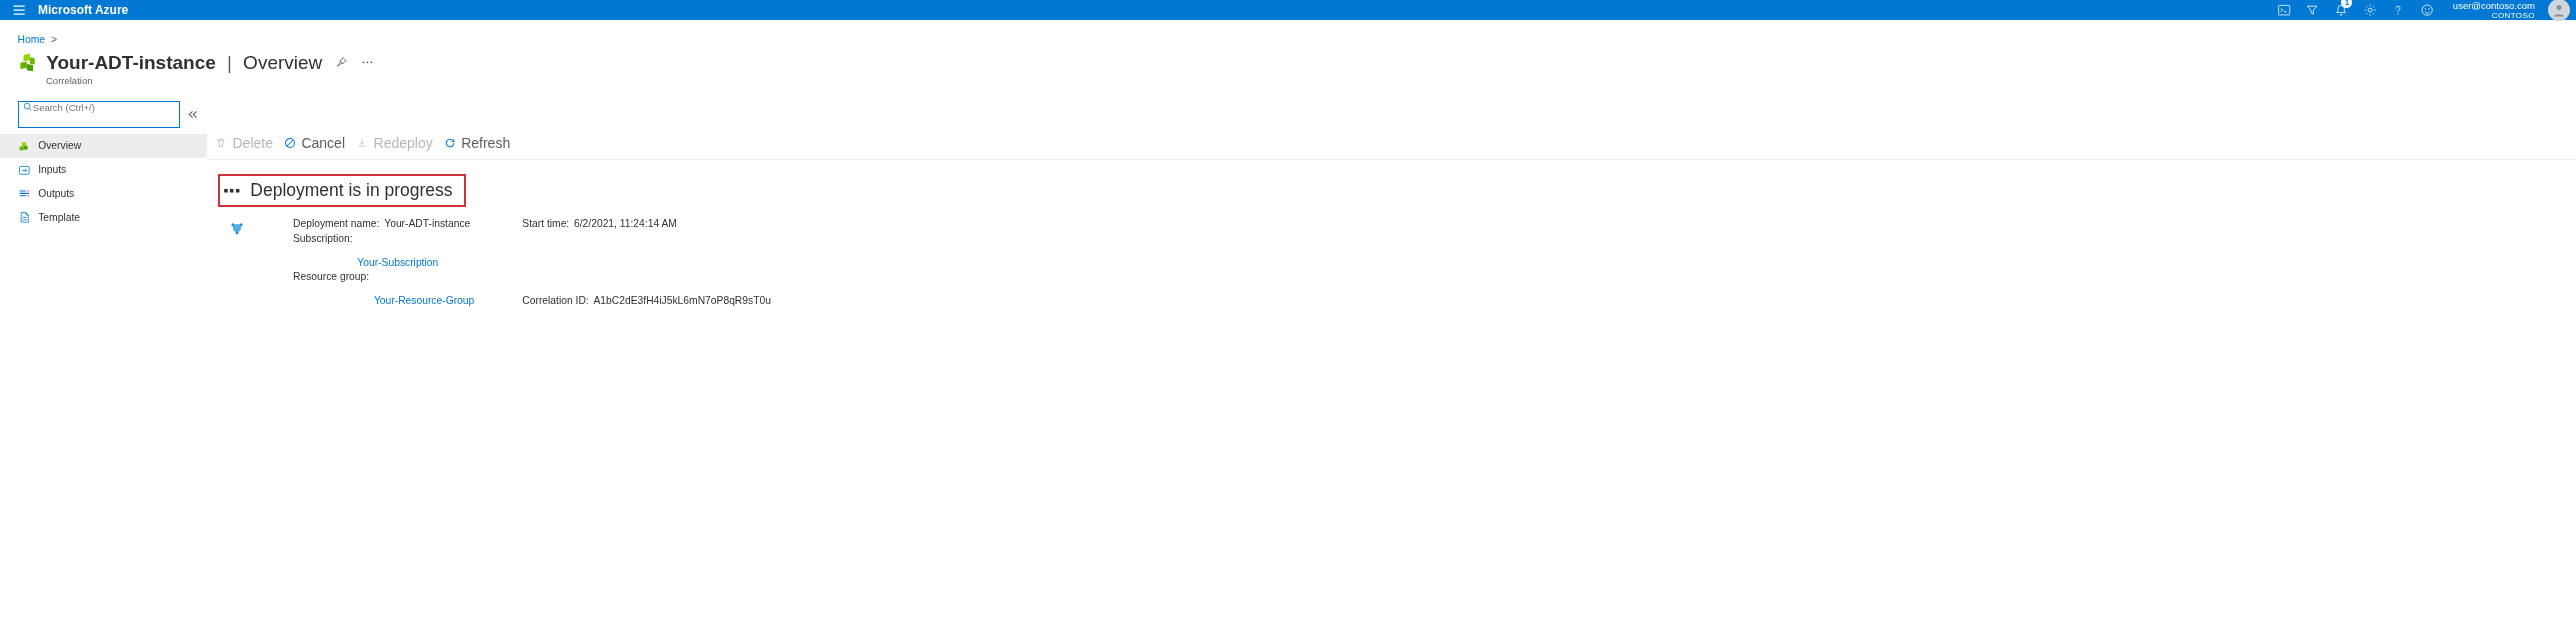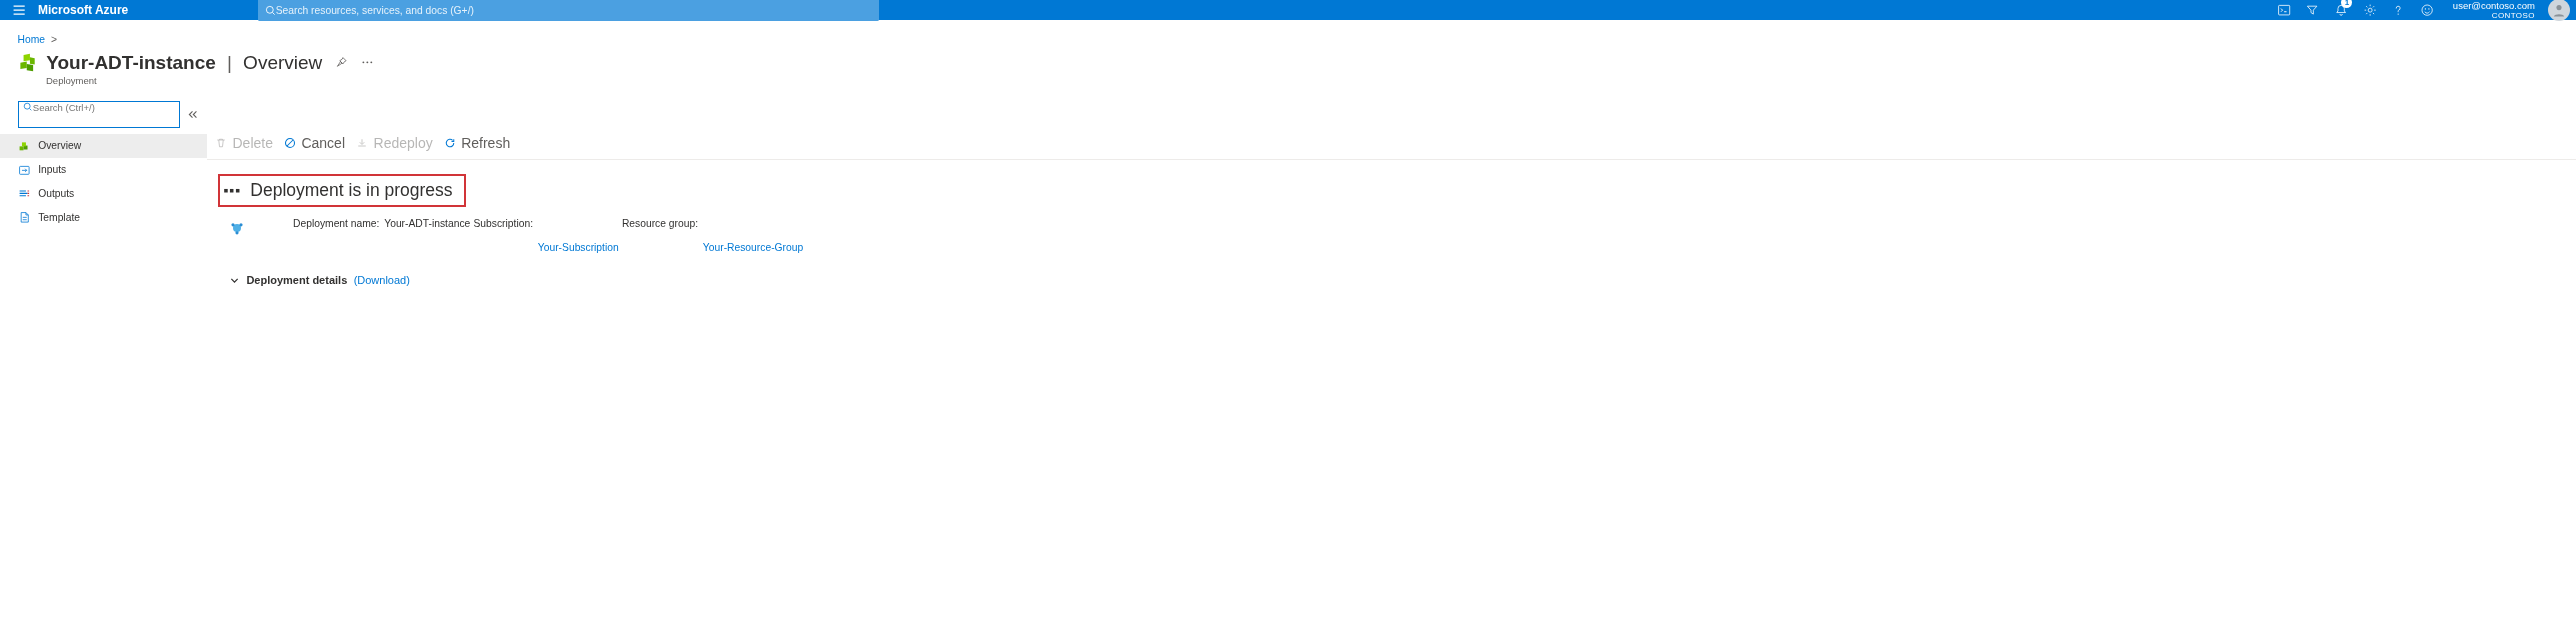--- a/index.html
+++ b/index.html
@@ -45,47 +45,40 @@
   .toolbar .cmd { display: flex; align-items: center; gap: 4.8px; cursor: pointer; }
   .toolbar .cmd.disabled { opacity: 0.45; cursor: default; }
   .toolbar .cmd .cmd-icon { width: 12.7px; height: 12.7px; display: flex; align-items: center; justify-content: center; }
   .toolbar .cmd.refresh .cmd-icon { color: #0078d4; }
   .feedback-bar { background: #fdf5fb; border-bottom: 0.8px solid #edebe9; display: flex; align-items: center; padding: 8px 12.7px; gap: 8px; font-size: 10.3px; }
   .feedback-bar .fb-icon { width: 14.3px; height: 14.3px; border-radius: 50%; background: #8661c5; display: flex; align-items: center; justify-content: center; color: #fff; font-size: 8.8px; }
   .status-block { padding: 14.3px 11px 4.8px; }
   .status-heading { display: inline-flex; align-items: center; gap: 9.5px; font-size: 17.5px; font-weight: 400; padding: 3.2px 11px 4.8px 3.2px; border: 2.4px solid #d13438; }
   .status-heading .dots { font-weight: 900; letter-spacing: 0.8px; font-size: 14.3px; }
   .meta { display: flex; gap: 48px; padding: 11px 11px 0 11px; font-size: 10.3px; }
-  .meta .col { display: flex; flex-direction: row; gap: 3.2px; justify-content: space-between; }
+  .meta .col { display: flex; flex-direction: column; gap: 3.2px; justify-content: space-between; }
   .meta .row { display: flex; gap: 4.8px; }
   .meta .label { color: #323130; }
   .meta .link { color: #0078d4; cursor: pointer; margin-top: 24px; }
   .meta-icon { padding-top: 1.6px; }
   .details-row { display: flex; align-items: center; gap: 6.4px; padding: 20.7px 11px 0 11px; font-size: 11px; }
   .details-row .chev { cursor: pointer; }
   .details-row .dl { color: #0078d4; cursor: pointer; }
   svg { display: block; }
 </style>
 </head>
 <body>
 
 <div class="topbar">
   <div class="hamburger">
     <svg width="14.3" height="14.3" viewBox="0 0 18 18">
         <path d="M2 4h14M2 9h14M2 14h14" stroke="#fff" stroke-width="1.5"></path>
       </svg>
   </div>
   <div class="brand">Microsoft Azure</div>
-  <div class="search-wrap">
-    <svg width="11" height="11" viewBox="0 0 16 16">
-        <circle cx="7" cy="7" r="5" stroke="#fff" stroke-width="1.3" fill="none"></circle>
-        <path d="M11 11l3 3" stroke="#fff" stroke-width="1.3"></path>
-      </svg>
-    <input type="text" placeholder="Search resources, services, and docs (G+/)" style="">
-  </div>
   <div class="topbar-spacer"></div>
   <div class="topbar-icons">
     <div class="icon-btn">
       <svg width="14.3" height="14.3" viewBox="0 0 18 18">
           <rect x="2" y="3" width="14" height="12" rx="1" stroke="#fff" fill="none"></rect>
           <path d="M5 7l2 2-2 2M9 11h3" stroke="#fff" stroke-width="1.2" fill="none"></path>
         </svg>
     </div>
     <div class="icon-btn">
       <svg width="14.3" height="14.3" viewBox="0 0 18 18">
@@ -152,21 +145,21 @@
       </svg>
   </span>
   <span class="more">
     <svg width="12.7" height="12.7" viewBox="0 0 16 16">
         <circle cx="3" cy="8" r="1.2" fill="#605e5c"></circle>
         <circle cx="8" cy="8" r="1.2" fill="#605e5c"></circle>
         <circle cx="13" cy="8" r="1.2" fill="#605e5c"></circle>
       </svg>
   </span>
 </div>
-<div class="subtitle">Deployment</div>
+<div class="subtitle">Correlation</div>
 
 <div class="body">
 
   <div class="sidebar">
     <div class="side-search-row">
       <div class="side-search">
         <svg width="9.5" height="9.5" viewBox="0 0 16 16">
             <circle cx="7" cy="7" r="5" stroke="#0078d4" stroke-width="1.3" fill="none"></circle>
             <path d="M11 11l3 3" stroke="#0078d4" stroke-width="1.3"></path>
           </svg>
@@ -279,27 +272,28 @@
             </div>
           <div class="row">
               <span class="label">Subscription:</span> 
               <span class="link">Your-Subscription</span>
             </div>
           <div class="row">
               <span class="label">Resource group:</span> 
               <span class="link">Your-Resource-Group</span>
             </div>
         </div>
-      </div>
-
-      <div class="details-row">
-        <span class="chev">
-            <svg width="11" height="11" viewBox="0 0 14 14">
-              <path d="M3 5l4 4 4-4" stroke="#323130" fill="none" stroke-width="1.6"></path>
-            </svg>
-          </span>
-        <strong>Deployment details</strong>
-        <span class="dl">(Download)</span>
-      </div>
+        <div class="col">
+          <div class="row">
+              <span class="label">Start time:</span> 
+              <span>6/2/2021, 11:24:14 AM</span>
+            </div>
+          <div class="row">
+              <span class="label">Correlation ID:</span> 
+              <span>A1bC2dE3fH4iJ5kL6mN7oP8qR9sT0u</span>
+            </div>
+        </div>
+      </div>
+
     </div>
   </div>
 </div>
 
 
 </body></html>

